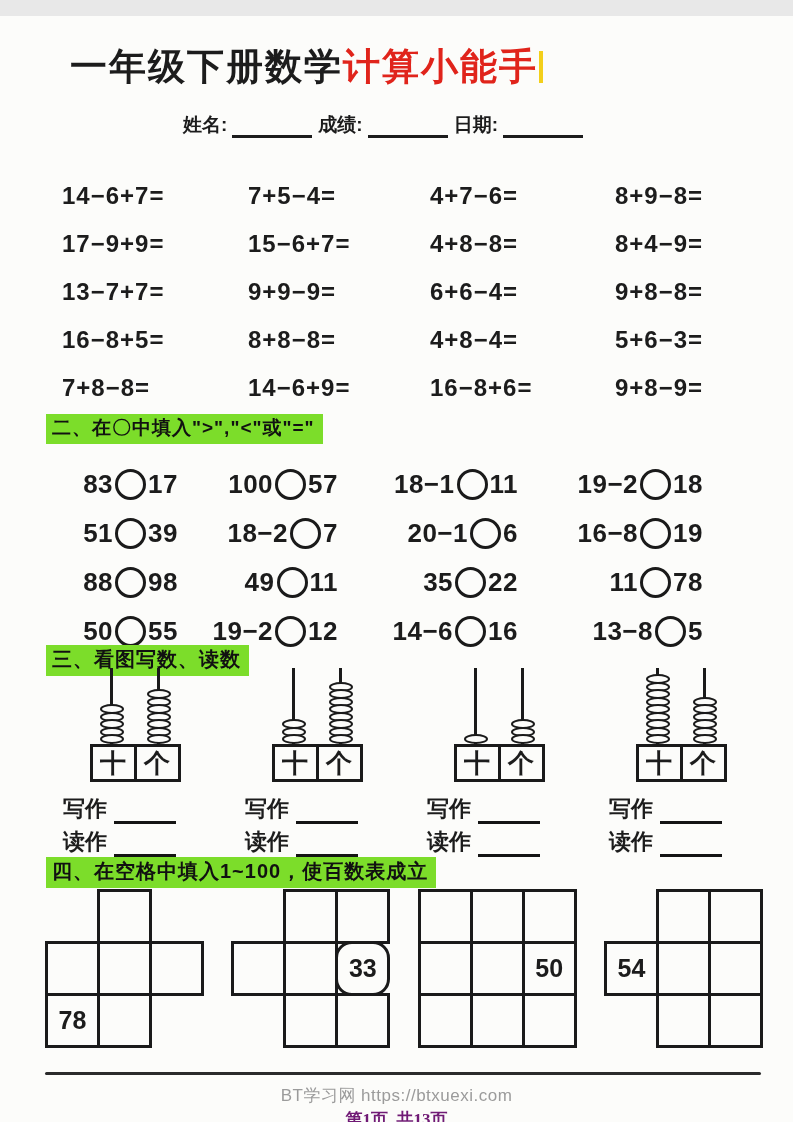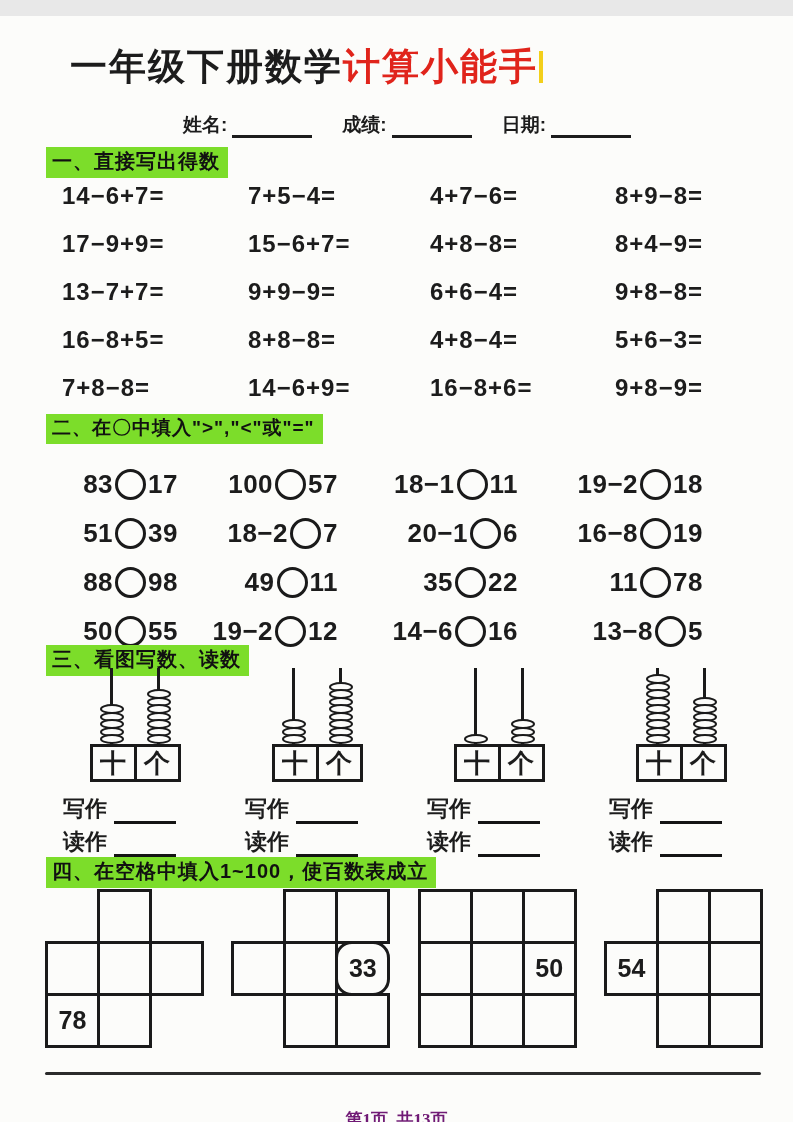--- a/index.html
+++ b/index.html
@@ -8,21 +8,21 @@
           overflow:hidden; color:#1c1c1c; }
 
   
   .title { position:absolute; left:70px; top:26px; font-size:37px; font-weight:bold;
            letter-spacing:2px; white-space:nowrap; }
   .title .red { color:#e0241b; }
   .cursor-mark { display:inline-block; width:4px; height:32px; background:#f3cf1a;
                  vertical-align:-4px; margin-left:1px; }
 
   
-  .meta-row { position:absolute; left:183px; top:96px; display:flex; gap:30px;
+  .meta-row { position:absolute; left:183px; top:96px; display:flex; gap:6px;
               font-size:19px; font-weight:bold; align-items:flex-end; }
   .meta-item { display:flex; align-items:flex-end; }
   .blank { display:inline-block; width:80px; border-bottom:3px solid #1c1c1c;
            height:16px; margin-left:5px; }
 
   
   .sec-head { position:absolute; background:#7cdd2a; color:#111; font-weight:bold;
               font-size:20px; padding:1px 8px 3px 6px; letter-spacing:1px; white-space:nowrap; }
   #s1-head { left:46px; top:131px; }
   #s2-head { left:46px; top:398px; font-size:19px; }
@@ -104,21 +104,20 @@
     <div class="meta-item">
       <span>成绩:</span>
       <span class="blank"></span>
     </div>
     <div class="meta-item">
       <span>日期:</span>
       <span class="blank"></span>
     </div>
   </div>
 
-  <div class="sec-head" id="s1-head">一、直接写出得数</div>
   <div id="s1-grid">
       <div class="s1-cell">14−6+7=</div>
       <div class="s1-cell">7+5−4=</div>
       <div class="s1-cell">4+7−6=</div>
       <div class="s1-cell">8+9−8=</div>
       <div class="s1-cell">17−9+9=</div>
       <div class="s1-cell">15−6+7=</div>
       <div class="s1-cell">4+8−8=</div>
       <div class="s1-cell">8+4−9=</div>
       <div class="s1-cell">13−7+7=</div>
@@ -420,16 +419,17 @@
         <div class="cell" style="left: 104px; top: 0px;"></div>
         <div class="cell" style="left: 0px; top: 52px; text-align: right;">54</div>
         <div class="cell" style="left: 52px; top: 52px;"></div>
         <div class="cell" style="left: 104px; top: 52px;"></div>
         <div class="cell" style="left: 52px; top: 104px;"></div>
         <div class="cell" style="left: 104px; top: 104px;"></div>
       </div>
     </div>
 
   <div class="footer-line"></div>
+  <div class="footer-site">BT学习网 https://btxuexi.com</div>
   <div class="footer-page">第1页, 共13页</div>
   <div class="bottom-bar"></div>
 
 </div>
 
 </body></html>

